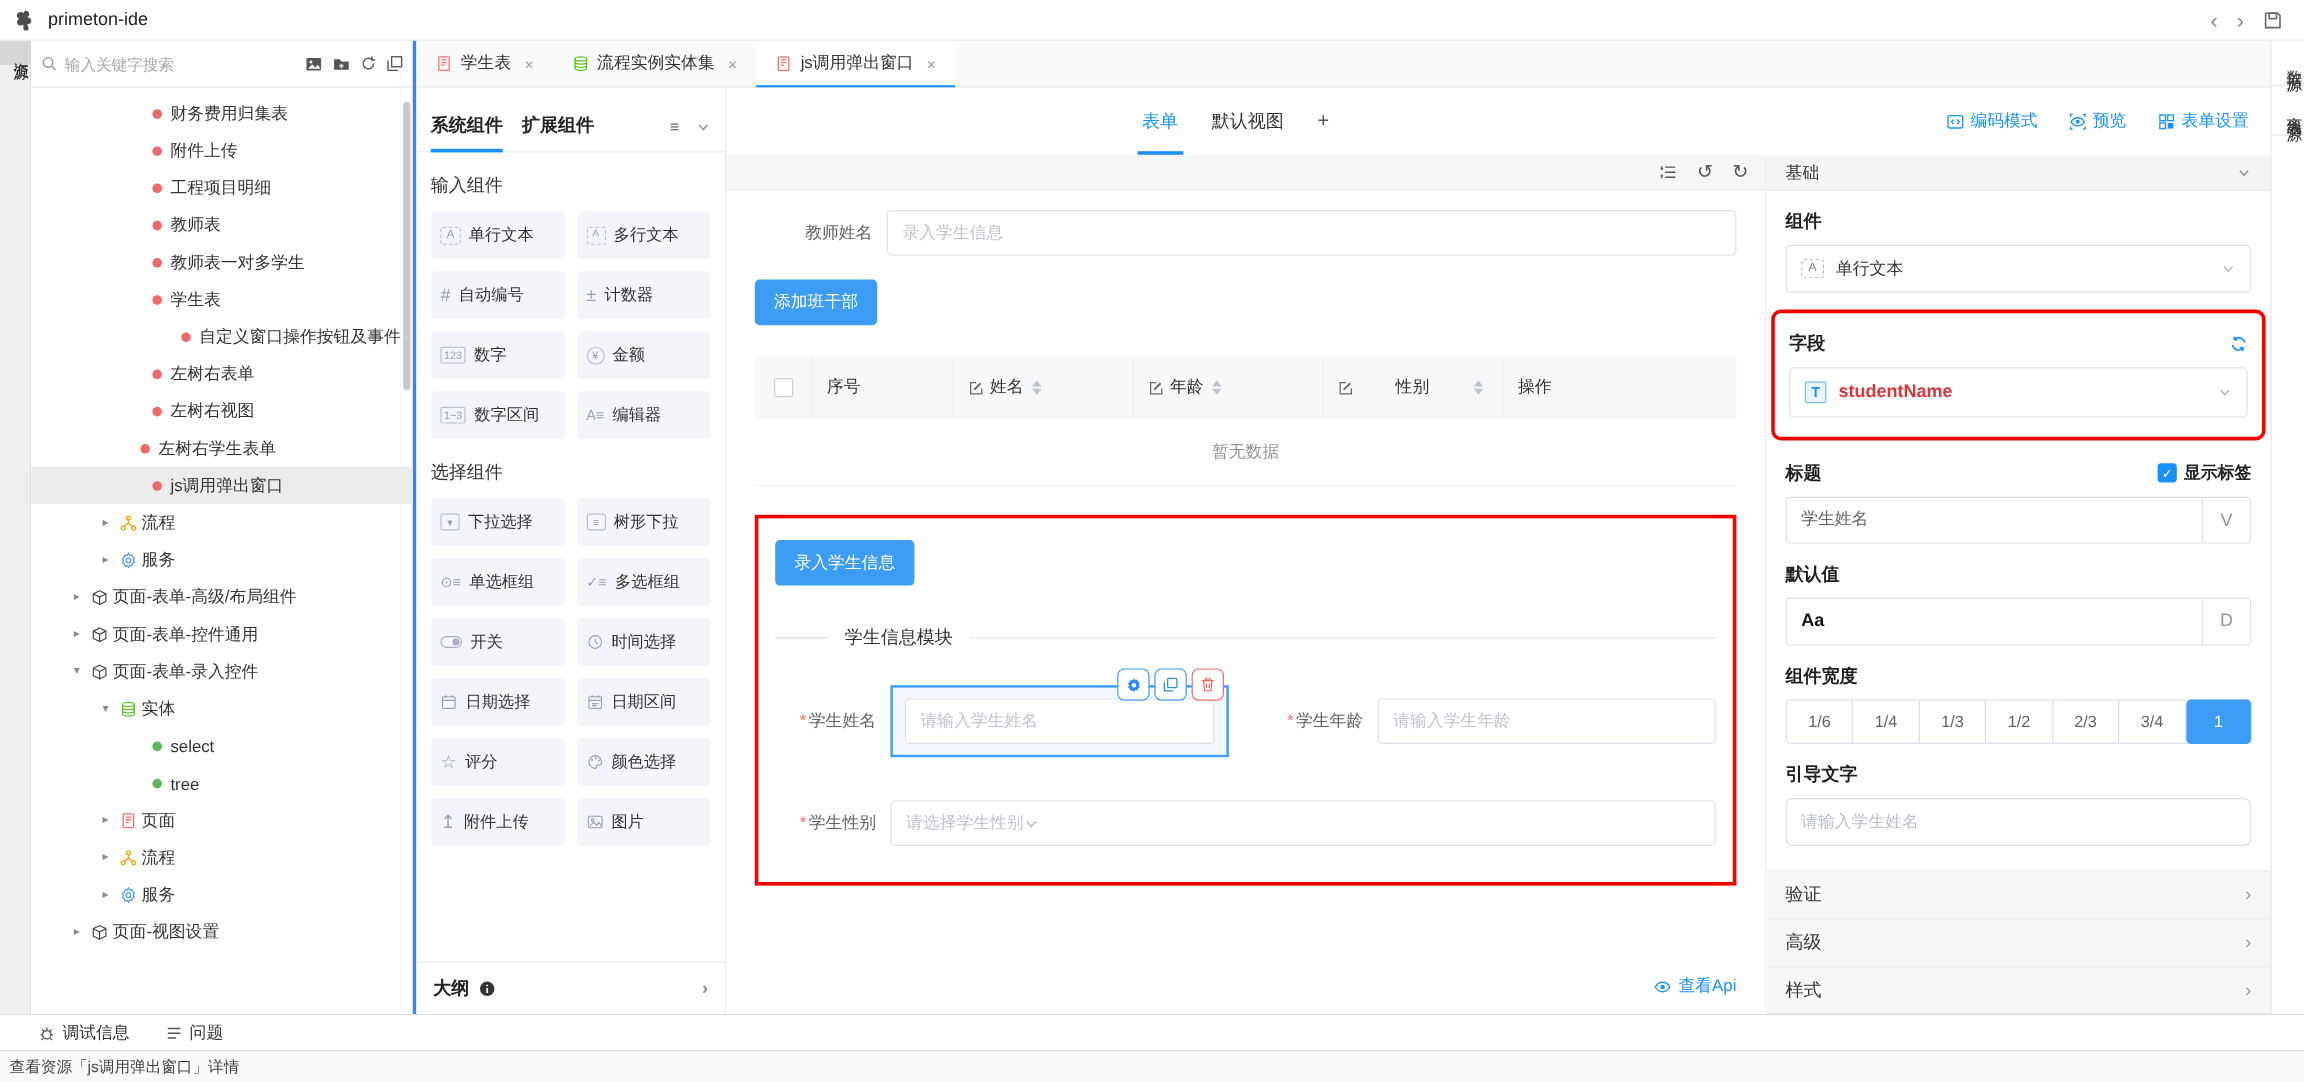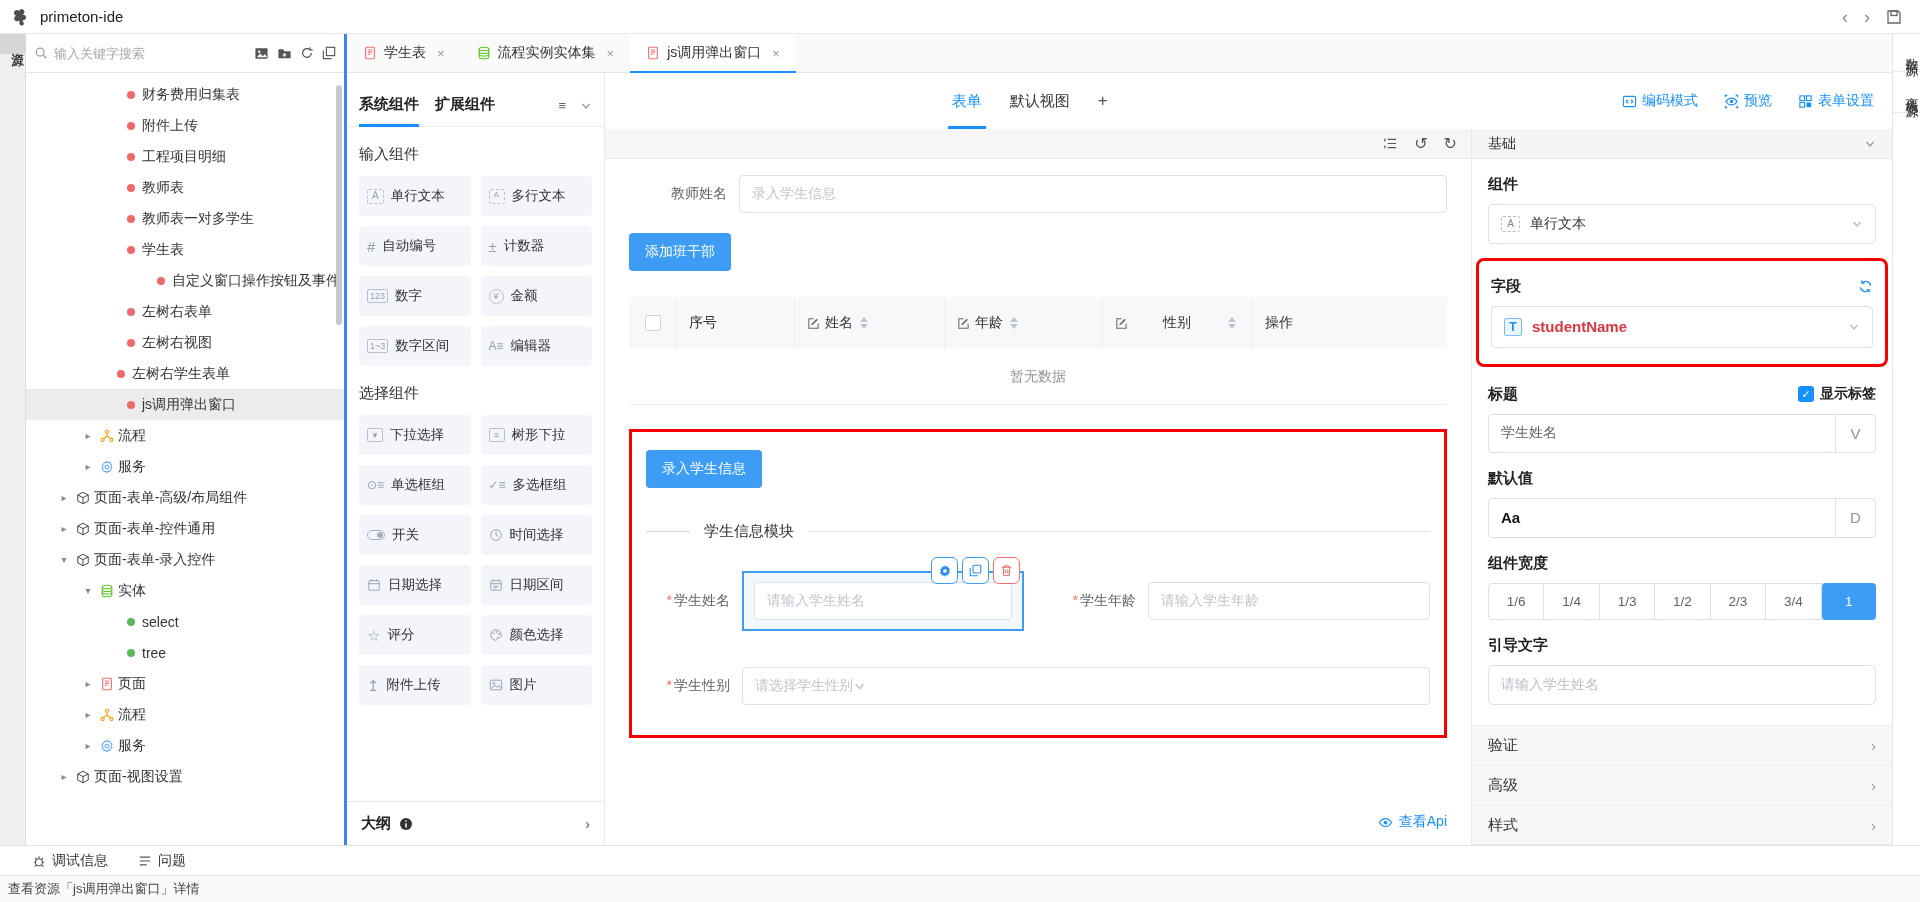--- a/index.html
+++ b/index.html
@@ -245,21 +245,21 @@
             </span>
             <span>教师表一对多学生</span>
           </div>
           <div class="tree-row" style="padding-left: 78px;">
             <span class="caret"></span>
             <span class="ticon">
               <span class="dot rd"></span>
             </span>
             <span>学生表</span>
           </div>
-          <div class="tree-row" style="padding-left: 108px;">
+          <div class="tree-row" style="padding-left: 76px; margin-left: 26px;">
             <span class="caret"></span>
             <span class="ticon">
               <span class="dot rd"></span>
             </span>
             <span>自定义窗口操作按钮及事件</span>
           </div>
           <div class="tree-row" style="padding-left: 78px;">
             <span class="caret"></span>
             <span class="ticon">
               <span class="dot rd"></span>

